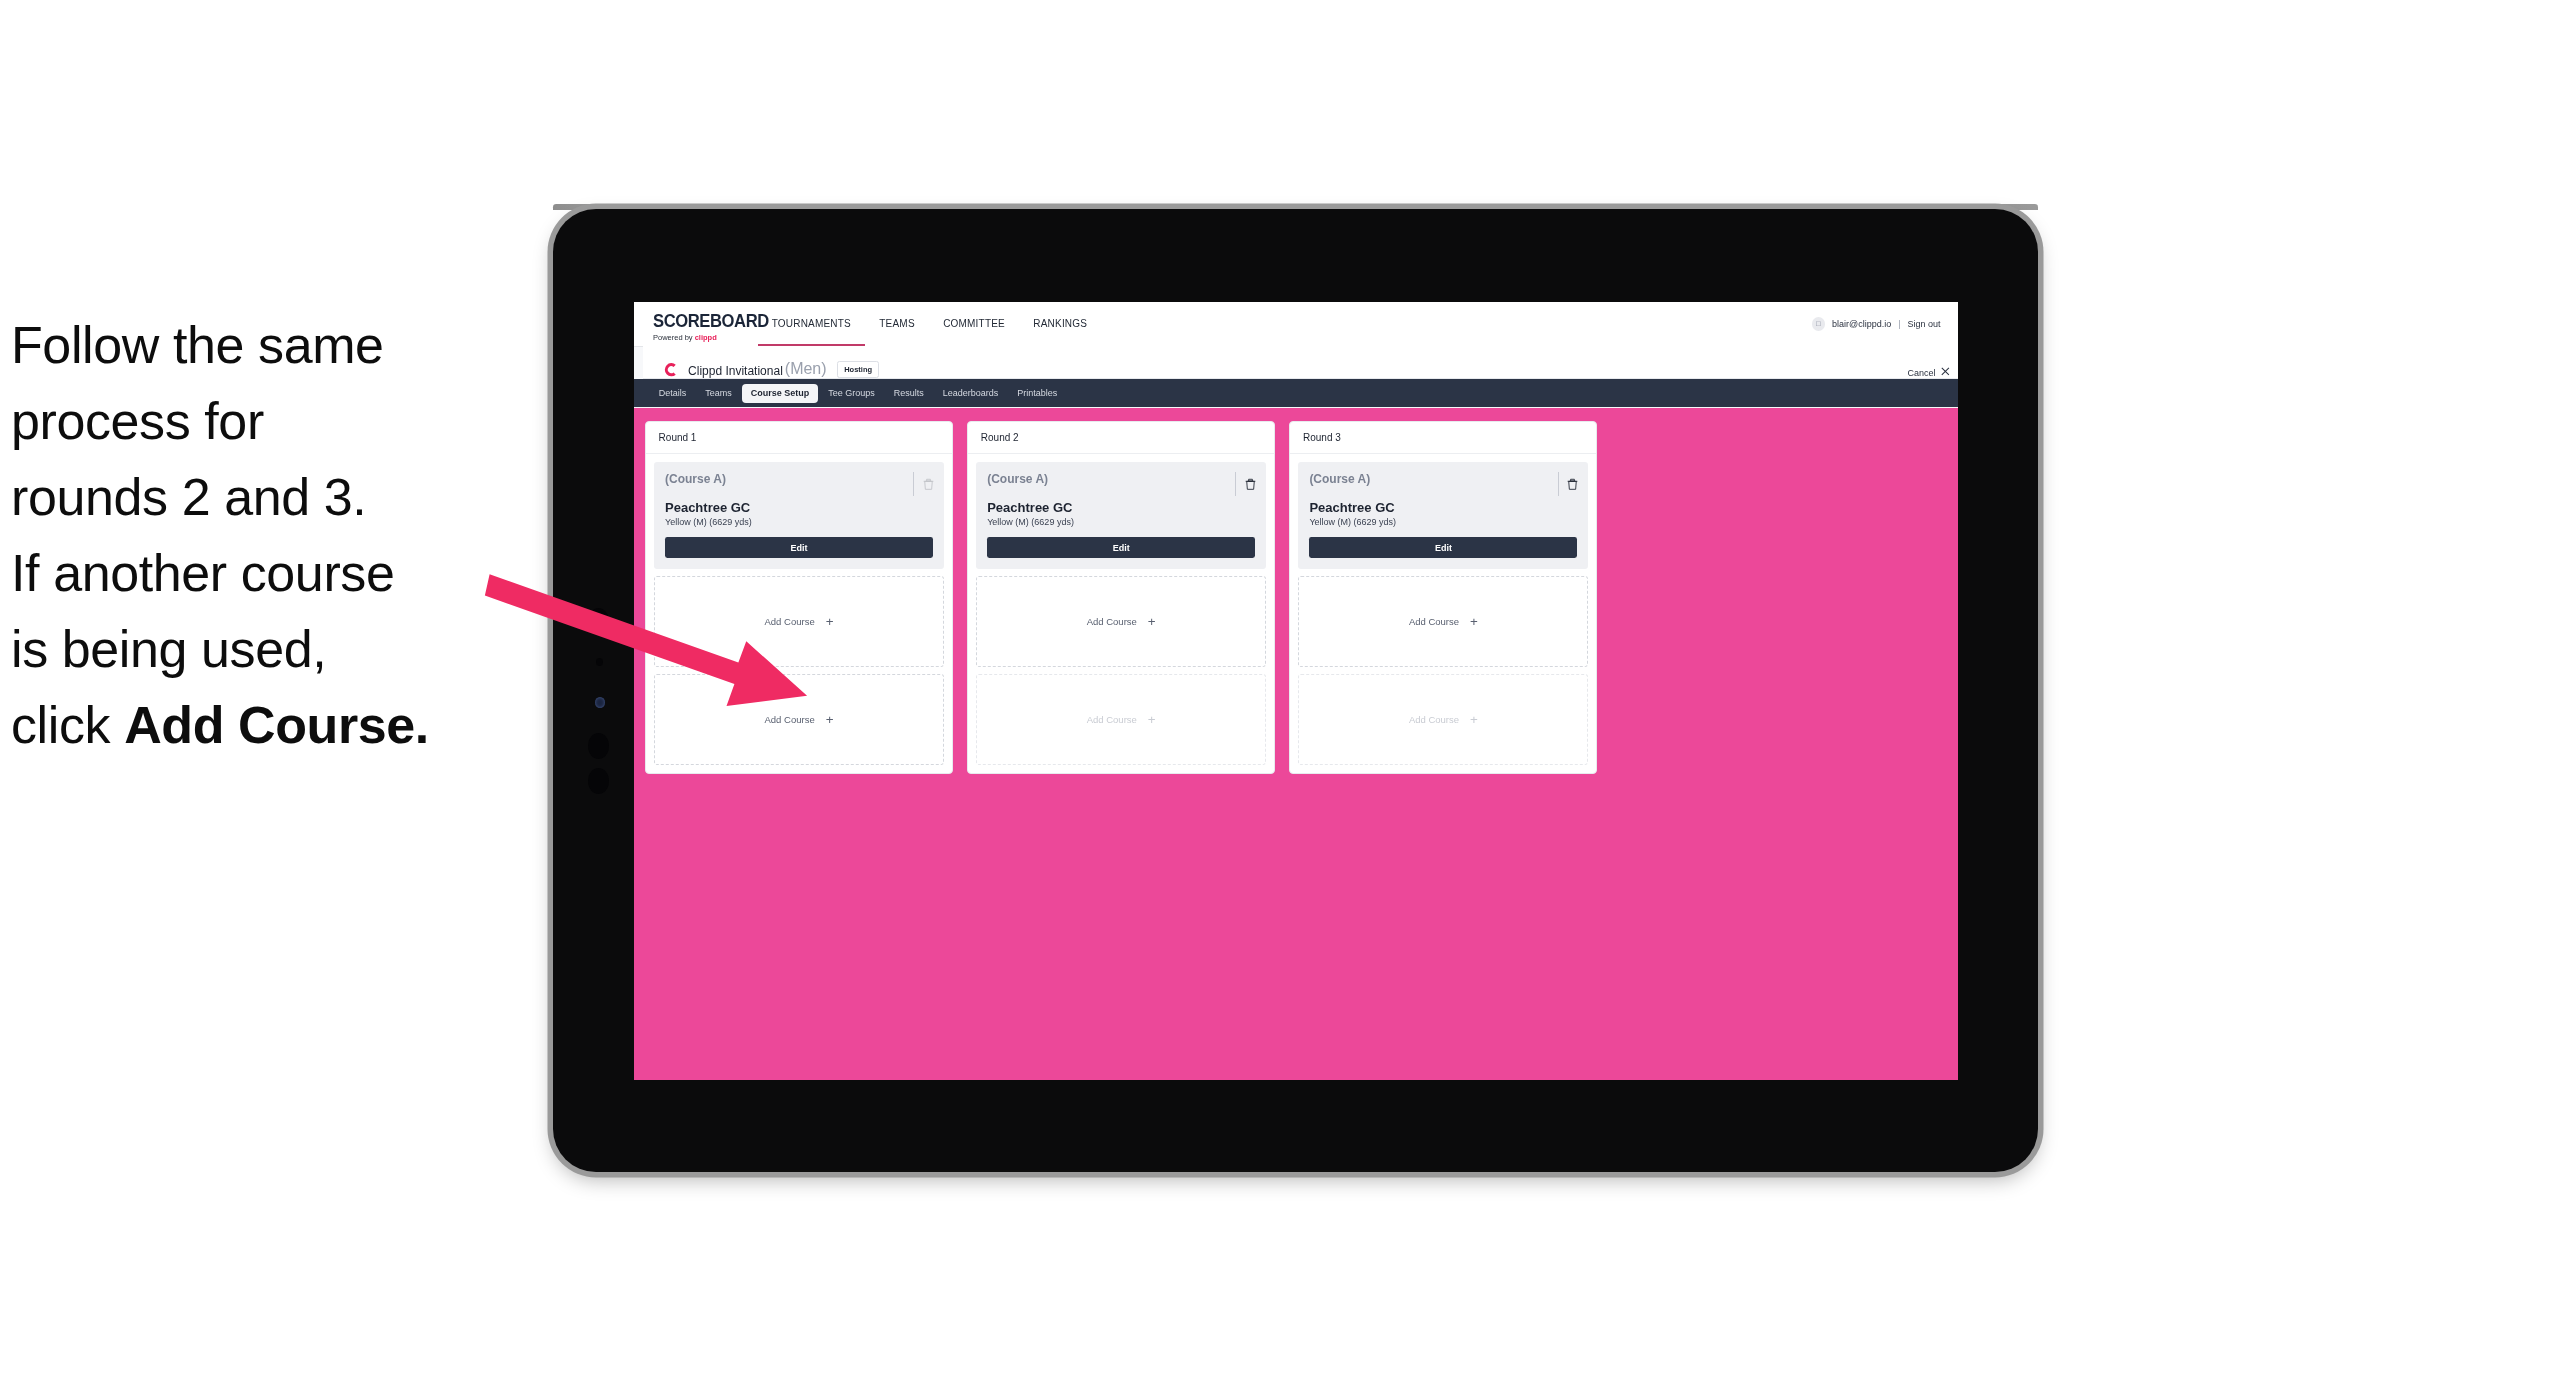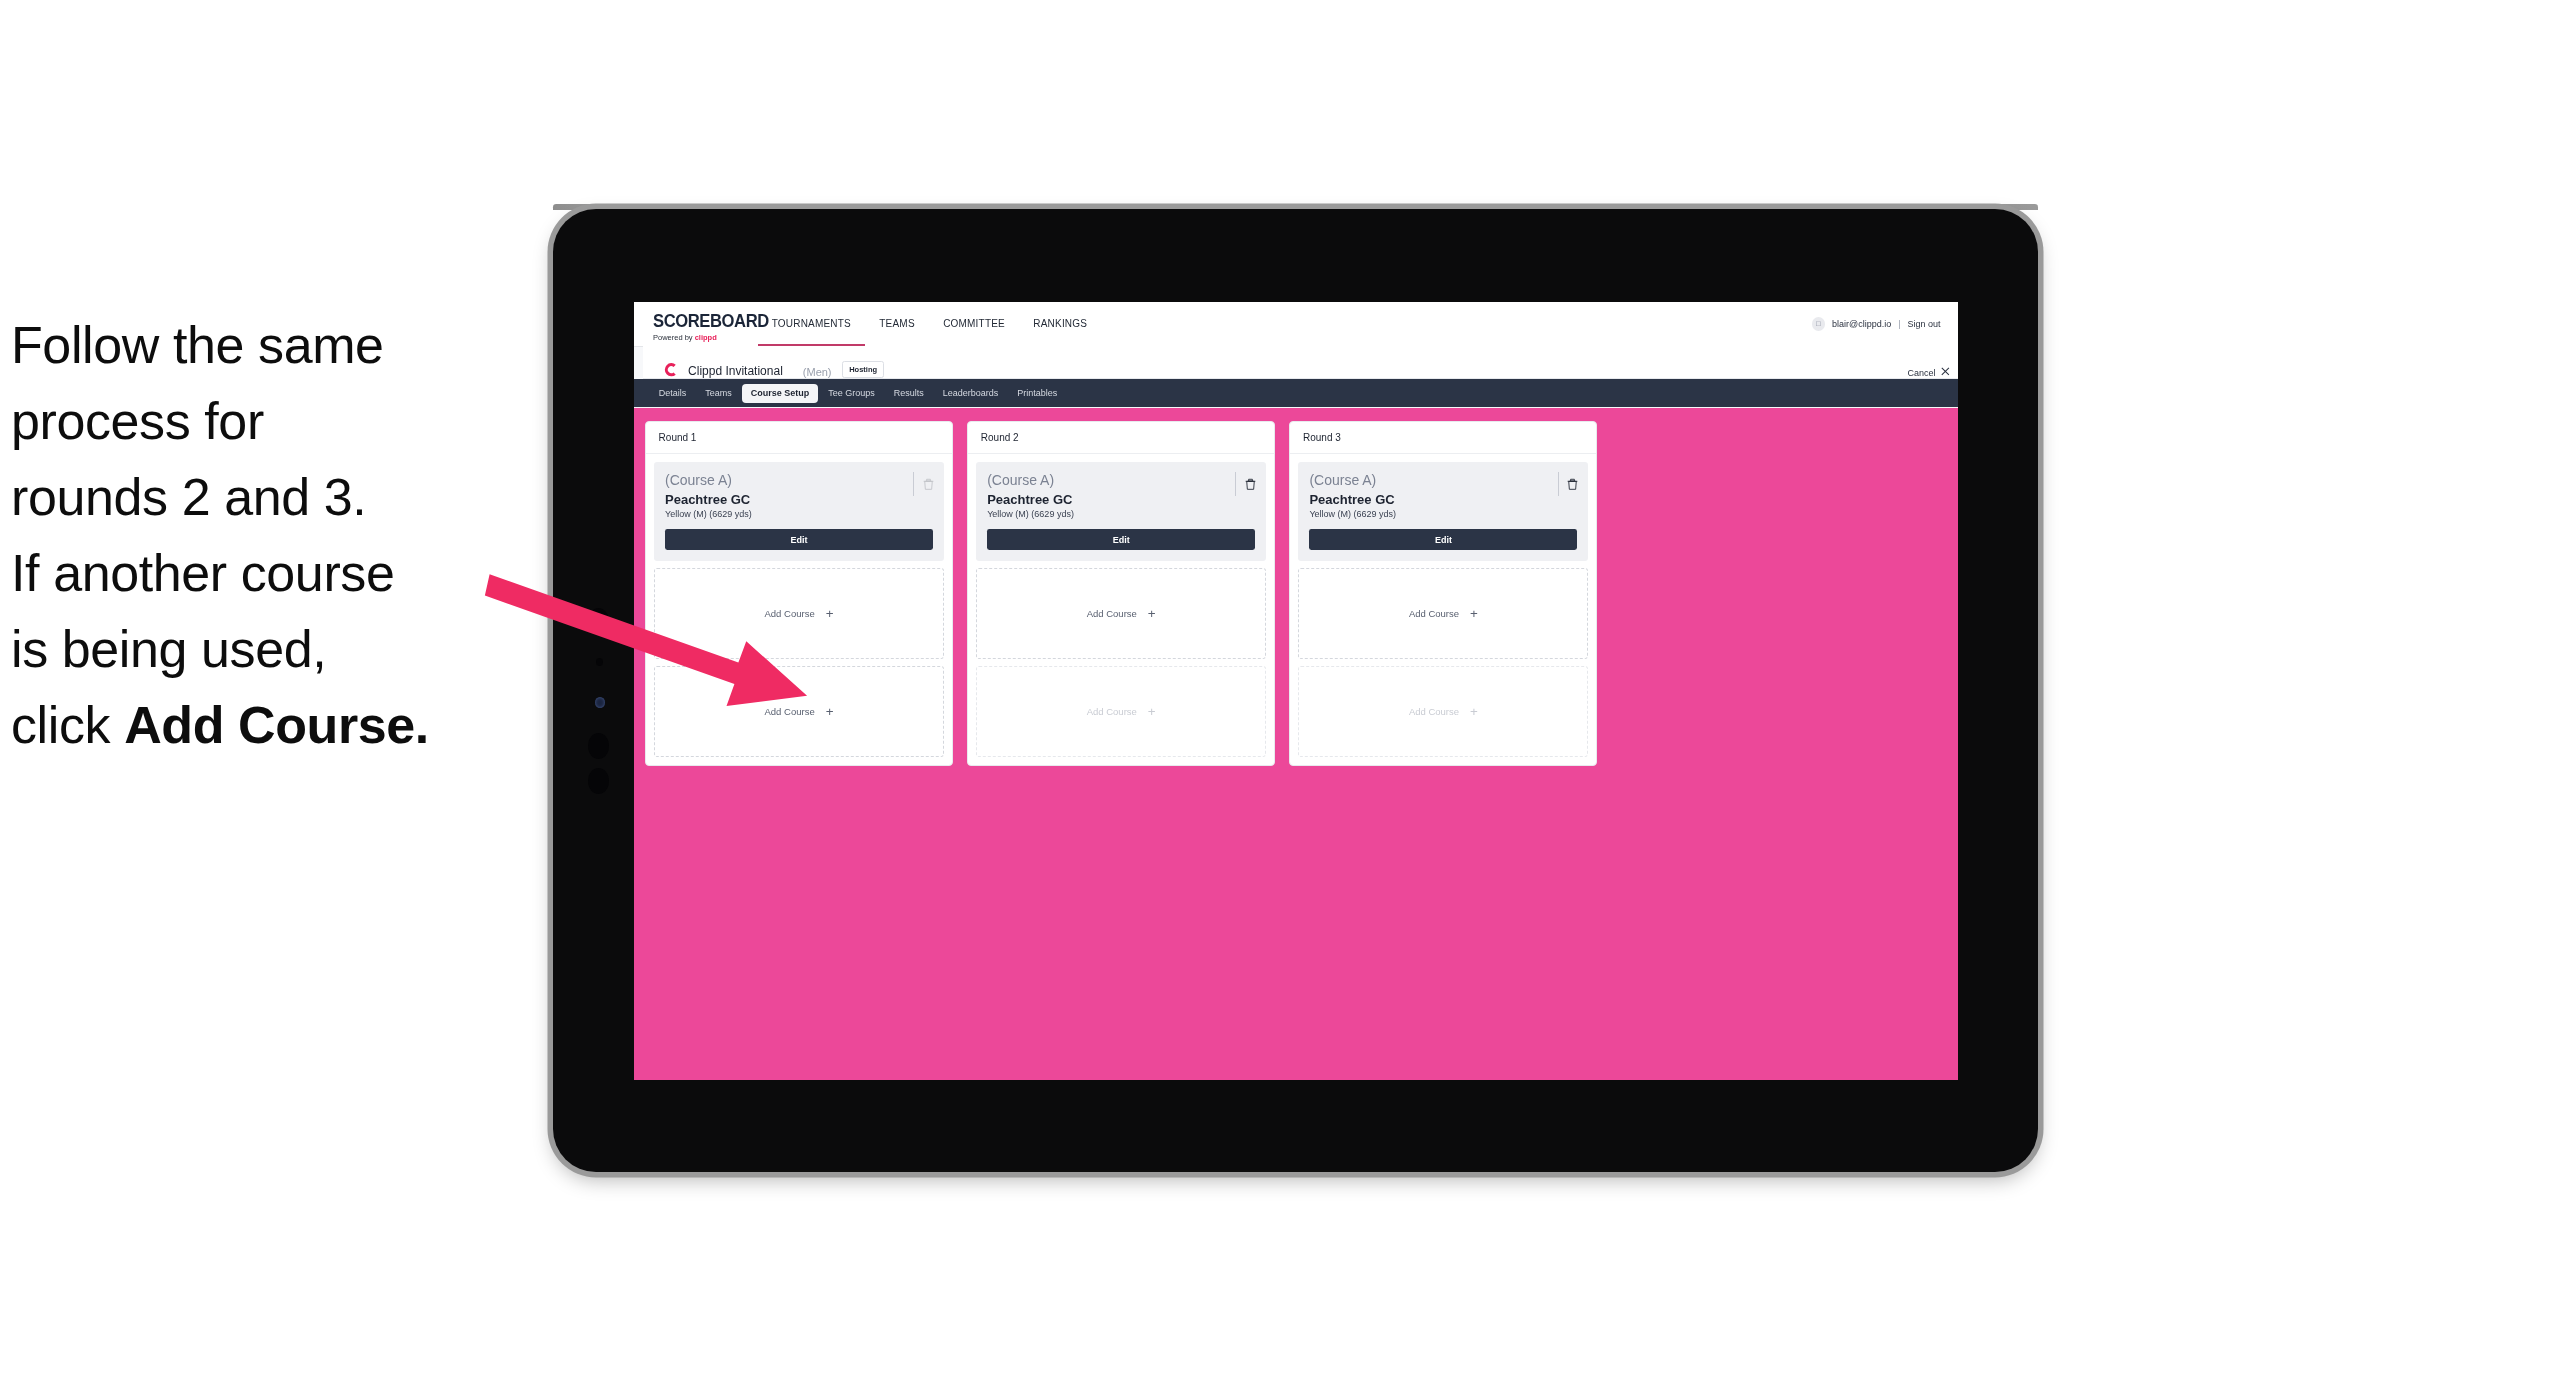--- a/index.html
+++ b/index.html
@@ -87,21 +87,21 @@
   .titlerow{
     position:absolute;left:9px;top:44px;width:100%;height:33px;
     background:#ffffff;border-bottom:0.8px solid #e7e9ed;
     display:flex;align-items:flex-end;padding:0 17.4px 0 19px;box-sizing:border-box;
   }
   .cmark{
     width:17.4px;height:17.4px;flex:none;margin-right:8.7px;
     display:flex;align-items:center;justify-content:center;
   }
   .t-name{font-size:12px;color:#1d2330;font-weight:400;}
-  .t-gender{font-size:11px;color:#9aa0ad;margin-left:20px;}
+  .t-gender{font-size:16px;color:#9aa0ad;margin-left:2px;}
   .badge{
     margin-left:10.3px;border:0.8px solid #dcdfe5;border-radius:2.4px;
     padding:3.2px 6.3px;font-size:7.5px;font-weight:bold;color:#1d2330;background:#fff;
   }
   .cancel{
     margin-left:auto;display:flex;align-items:center;gap:5.5px;
     font-size:9px;color:#2b3240;
   }
 
   
@@ -126,21 +126,21 @@
   }
   .round-head{
     padding:10.3px 12.6px;font-size:10px;color:#1d2330;
     border-bottom:0.8px solid #eceef1;
   }
   .round-body{padding:8px;}
 
   .course-card{
     background:#eff0f3;border-radius:3.2px;padding:9.5px 11px 11px 11px;position:relative;
   }
-  .course-sub{font-size:14px;color:#7b8292;margin-bottom:4px;}
+  .course-sub{font-size:12px;color:#7b8292;margin-bottom:14px;font-weight:bold;}
   .course-name{font-size:13px;font-weight:bold;color:#1d2330;margin-bottom:2.4px;}
   .course-tee{font-size:9px;color:#3b4252;}
   .card-tools{
     position:absolute;right:10.3px;top:10.3px;display:flex;align-items:center;gap:8.7px;
   }
   .vrule{width:0.8px;height:24px;background:#c9ccd4;}
   .trash{width:11px;height:12.6px;}
   .trash.faded{opacity:.22;}
   .edit-btn{
     margin-top:10.3px;width:100%;background:#2b3446;color:#ffffff;

